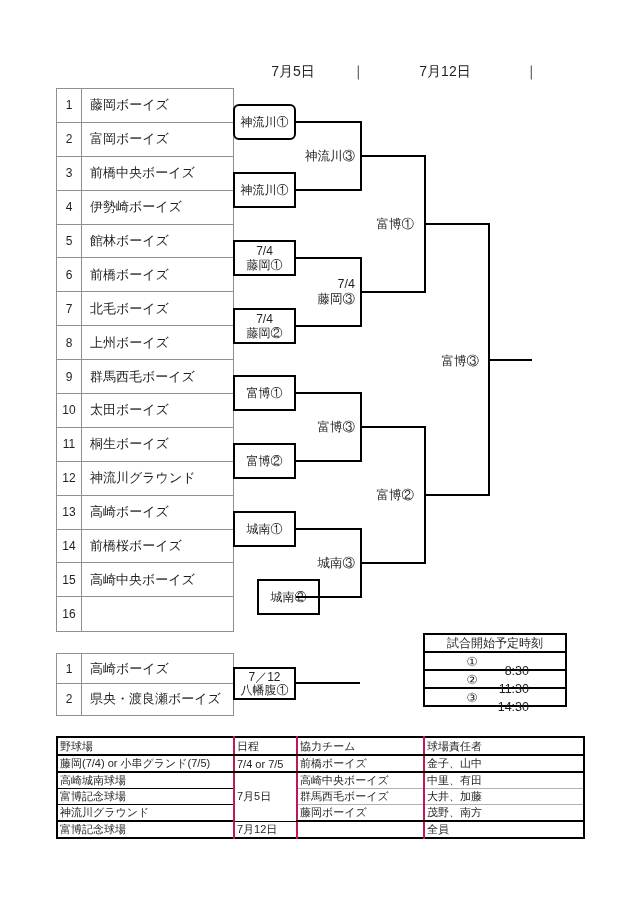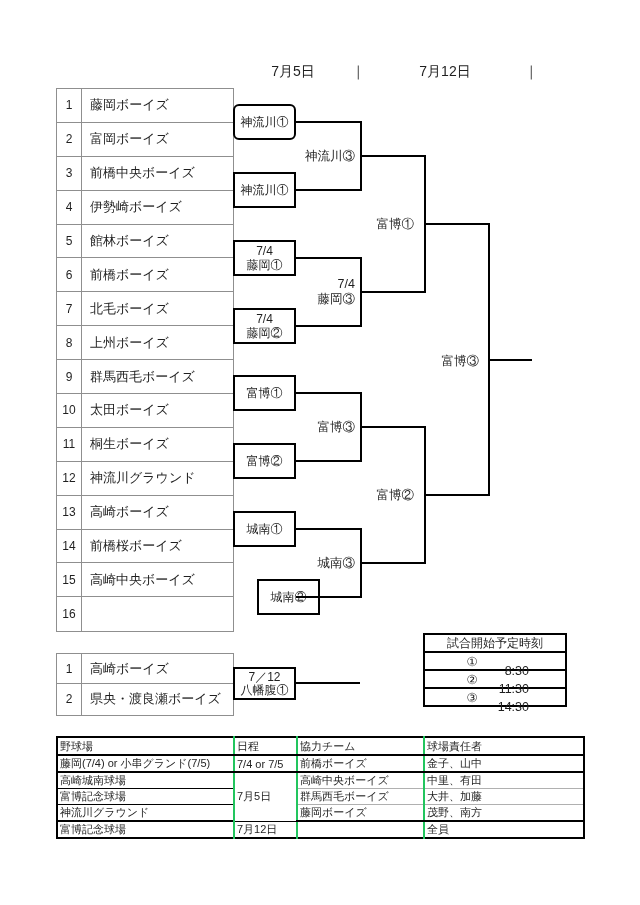--- a/index.html
+++ b/index.html
@@ -36,21 +36,21 @@
   .ttr .n{width:22px;text-align:center;}
   .ttr .t{width:46px;text-align:right;margin-top:19px;}
   
   table.vt{border-collapse:collapse;table-layout:fixed;background:#fff;border:2px solid #000;}
   .vt td{border:1px solid #000;font-size:11px;text-align:left;padding:0 2px;height:15px;
          white-space:nowrap;overflow:hidden;}
   .vt tr.hdr td{border-bottom:2px solid #000;height:16px;}
   .vt tr.r0 td{border-bottom:2px solid #000;}
   .vt tr.r3 td{border-bottom:2px solid #000;margin-top:43px;}
   .vt td.lt{border-bottom:1px solid #b0b0b0;}
-  .vt td.cb{border-left:2px solid #22c55e;}
+  .vt td.cb{border-left:2px solid #be185d;}
 </style>
 </head>
 <body>
 
 <div class="page">
 
 
   <div class="abs dh" style="left:258px;width:70px;">7月5日</div>
   <div class="abs dh" style="left:352px;width:12px;">｜</div>
   <div class="abs dh" style="left:407px;width:76px;">7月12日</div>

